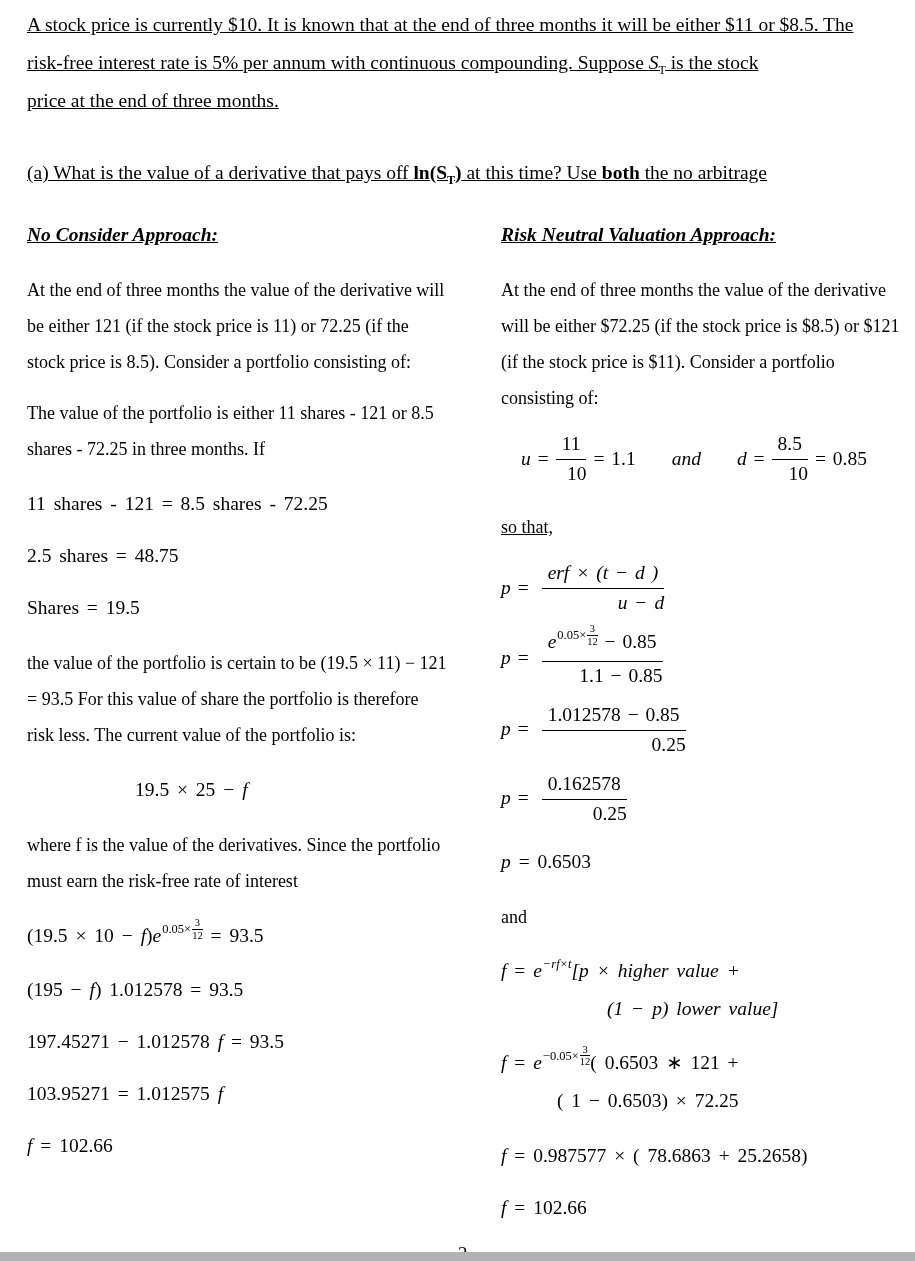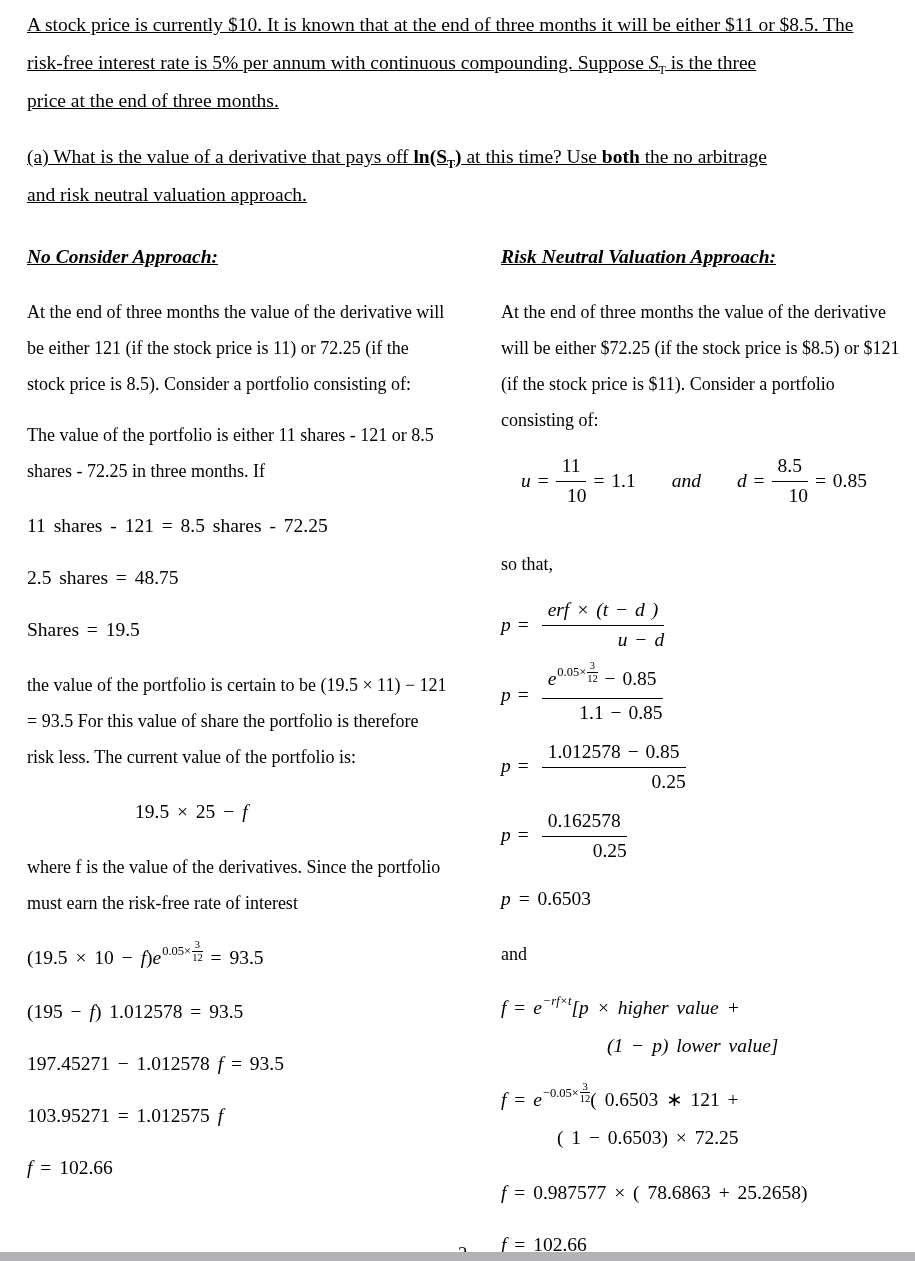--- a/index.html
+++ b/index.html
@@ -8,21 +8,21 @@
     width: 915px; height: 1261px;
     background: #ffffff;
     color: #000000;
     font-family: "Liberation Serif", serif;
     position: relative;
     overflow: hidden;
   }
   .content { padding: 6px 0 0 27px; width: 915px; }
   .para { font-size: 19.5px; line-height: 38px; margin: 0; text-decoration: underline; }
   .nowrap { white-space: nowrap; overflow: hidden; }
-  .question { margin-top: 18px; }
+  .question { margin-top: 34px; }
   .columns {
     display: grid;
     grid-template-columns: 422px 404px;
     column-gap: 52px;
     margin-top: 32px;
   }
   .col-heading {
     font-size: 19.5px;
     font-style: italic;
     text-decoration: underline;
@@ -42,40 +42,39 @@
   .sfrac { display: inline-flex; flex-direction: column; font-size: 10.5px; line-height: 1.1; margin-left: 1px; }
   .sfrac .sfn { text-align: center; border-bottom: 1px solid #000; padding: 0 1px; }
   .sfrac .sfd { text-align: center; }
   sub.vsub { font-size: 12px; line-height: 0; }
   
   .center-eq { margin-left: 108px; }
   .indent-f1 { margin-left: 106px; }
   .indent-f2 { margin-left: 56px; }
   .udrow { margin-left: 20px; }
   .and-gap { margin: 0 36px; }
-  .plhs { margin-right: 6px; white-space: nowrap; } .mt24 { margin-top: 39px; }
+  .plhs { margin-right: 6px; white-space: nowrap; } .mt24 { margin-top: 24px; text-decoration: underline; }
   .mb8 { margin-bottom: 8px; }
   .twoline { margin: 18px 0; }
   .twoline .l1 { font-size: 19.5px; line-height: 36px; word-spacing: 3px; }
   .twoline .l2 { font-size: 19.5px; line-height: 36px; word-spacing: 3px; }
   .page-number { position: absolute; left: 458px; top: 1243px; font-size: 19px; }
   .bottom-bar { position: absolute; left: 0; bottom: 0; width: 915px; height: 9px; background: #b3b3b6; z-index: 5; }
 </style>
 </head>
 <body>
 
 <div class="content">
 
   <p class="para nowrap"><span>A stock price is currently $10. It is known that at the end of three months it will be either $11 or $8.5. The</span></p>
-  <p class="para nowrap"><span>risk-free interest rate is 5% per annum with continuous compounding. Suppose </span><i class="mi">S</i><sub class="vsub">T</sub><span> is the three</span></p>
+  <p class="para nowrap"><span>risk-free interest rate is 5% per annum with continuous compounding. Suppose </span><i class="mi">S</i><sub class="vsub">T</sub><span> is the stock</span></p>
   <p class="para nowrap"><span>price at the end of three months.</span></p>
 
   <div class="question">
     <p class="para nowrap"><span>(a) What is the value of a derivative that pays off </span><b class="mb">ln(S</b><sub class="vsub"><b class="mb">T</b></sub><b class="mb">)</b><span> at this time? Use </span><b class="mb">both</b><span> the no arbitrage</span></p>
-    <p class="para"><span>and risk neutral valuation approach.</span></p>
   </div>
 
   <div class="columns">
 
     <div class="col">
       <h3 class="col-heading">No Consider Approach:</h3>
 
       <p class="cpara">At the end of three months the value of the derivative will be either 121 (if the stock price is 11) or 72.25 (if the stock price is 8.5). Consider a portfolio consisting of:</p>
       <p class="cpara">The value of the portfolio is either 11 shares - 121 or 8.5 shares - 72.25 in three months. If</p>
 

